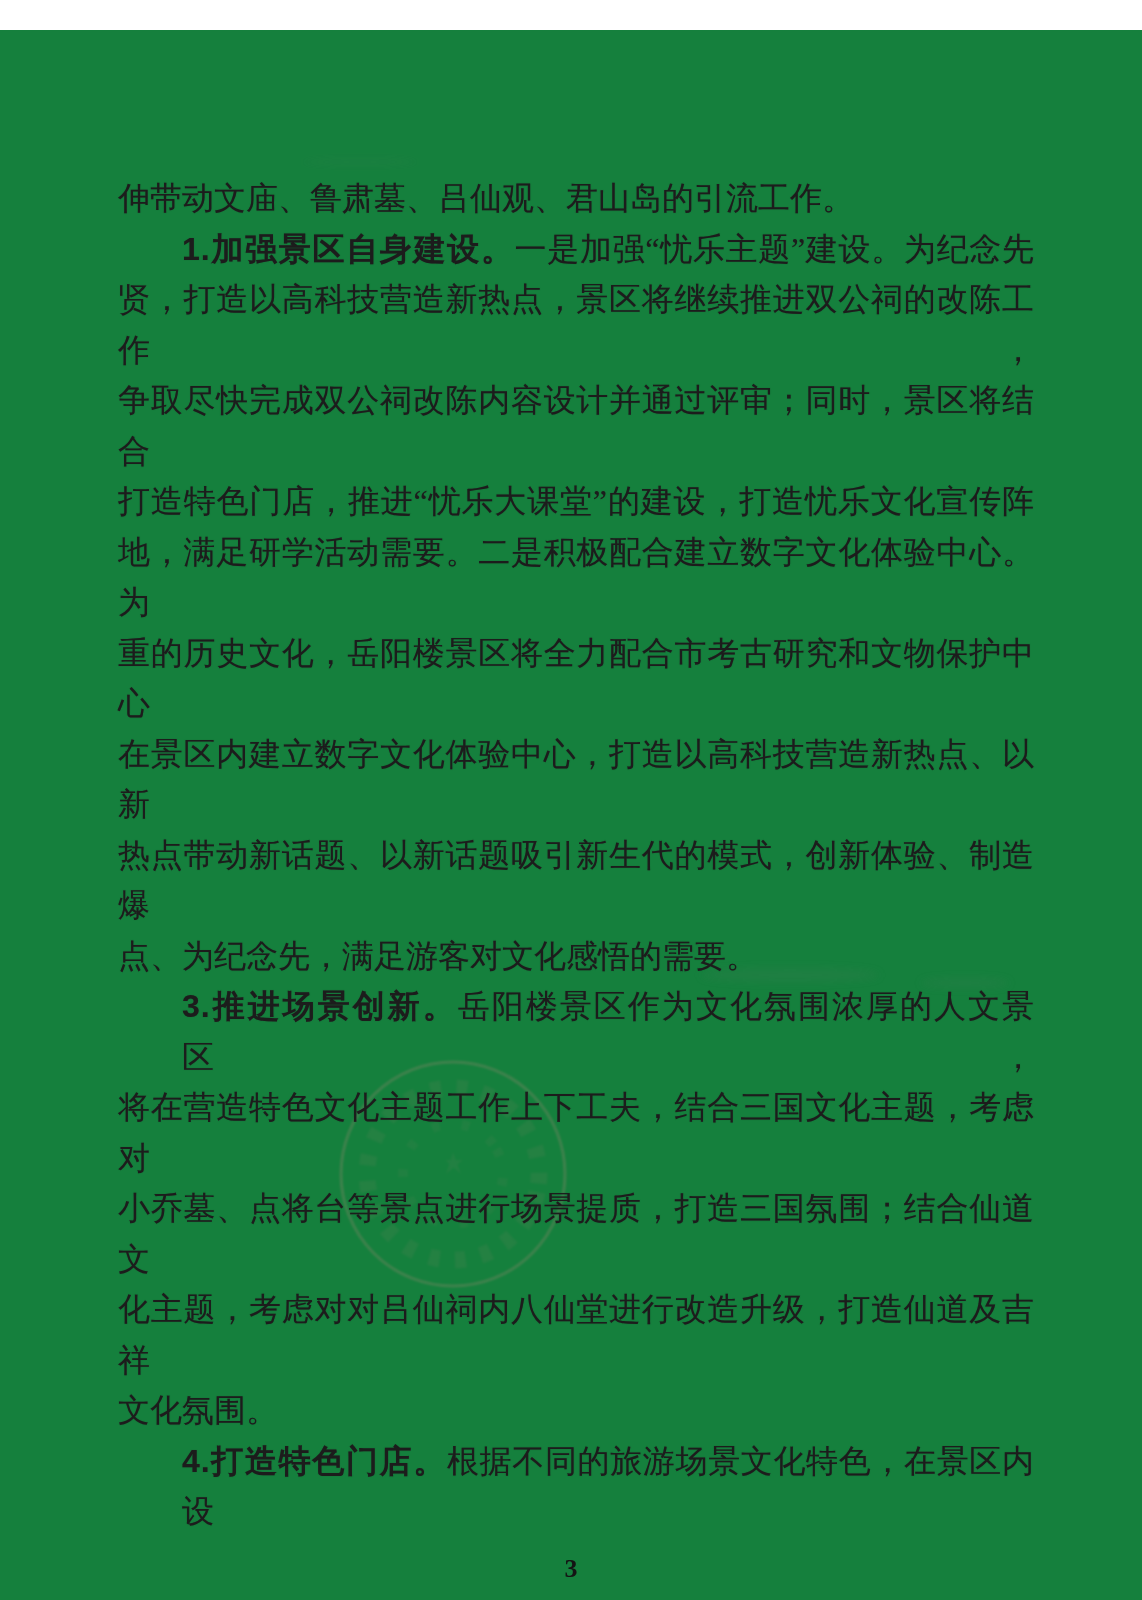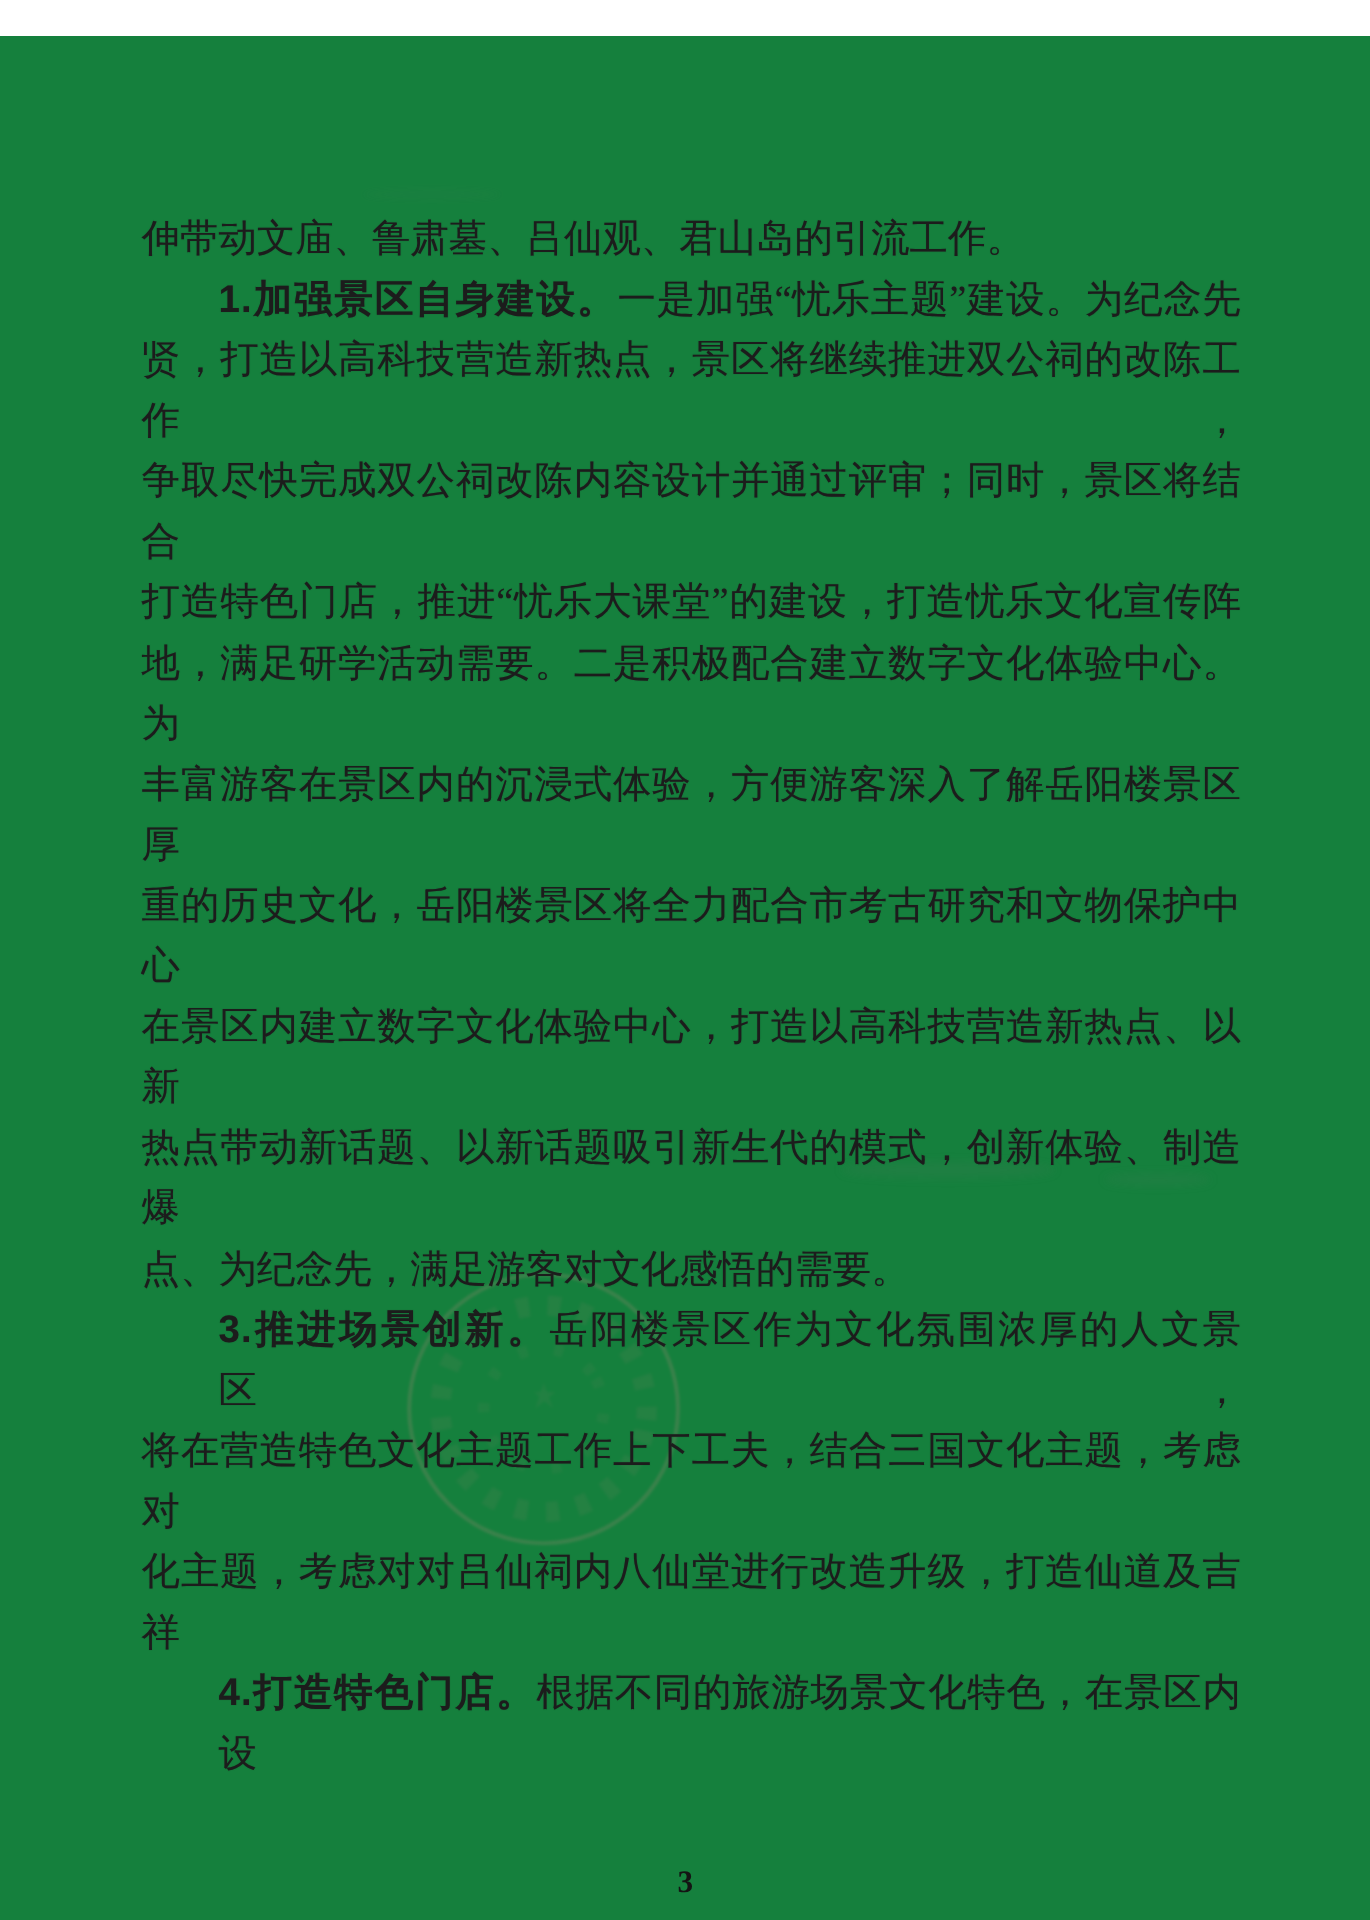--- a/index.html
+++ b/index.html
@@ -93,26 +93,27 @@
   <div class="smudge" id="smudge-2"></div>
   <div class="smudge" id="smudge-3"></div>
 
   <div id="doc-body">
       <div class="line"><span class="seg-normal">伸带动文庙、鲁肃墓、吕仙观、君山岛的引流工作。</span></div>
       <div class="line full indent"><span class="seg-bold">1.加强景区自身建设。</span><span class="seg-normal">一是加强“忧乐主题”建设。为纪念先</span></div>
       <div class="line full"><span class="seg-normal">贤，打造以高科技营造新热点，景区将继续推进双公祠的改陈工作，</span></div>
       <div class="line full"><span class="seg-normal">争取尽快完成双公祠改陈内容设计并通过评审；同时，景区将结合</span></div>
       <div class="line full"><span class="seg-normal">打造特色门店，推进“忧乐大课堂”的建设，打造忧乐文化宣传阵</span></div>
       <div class="line full"><span class="seg-normal">地，满足研学活动需要。二是积极配合建立数字文化体验中心。为</span></div>
-      <div class="line full"><span class="seg-normal">丰富游客在景区内的沉浸式体验，方便游客深入了解岳阳楼景区厚</span></div>
       <div class="line full"><span class="seg-normal">重的历史文化，岳阳楼景区将全力配合市考古研究和文物保护中心</span></div>
       <div class="line full"><span class="seg-normal">在景区内建立数字文化体验中心，打造以高科技营造新热点、以新</span></div>
       <div class="line full"><span class="seg-normal">热点带动新话题、以新话题吸引新生代的模式，创新体验、制造爆</span></div>
       <div class="line"><span class="seg-normal">点、为纪念先，满足游客对文化感悟的需要。</span></div>
       <div class="line full indent"><span class="seg-bold">3.推进场景创新。</span><span class="seg-normal">岳阳楼景区作为文化氛围浓厚的人文景区，</span></div>
       <div class="line full"><span class="seg-normal">将在营造特色文化主题工作上下工夫，结合三国文化主题，考虑对</span></div>
+      <div class="line full"><span class="seg-normal">小乔墓、点将台等景点进行场景提质，打造三国氛围；结合仙道文</span></div>
       <div class="line full"><span class="seg-normal">化主题，考虑对对吕仙祠内八仙堂进行改造升级，打造仙道及吉祥</span></div>
+      <div class="line"><span class="seg-normal">文化氛围。</span></div>
       <div class="line full indent"><span class="seg-bold">4.打造特色门店。</span><span class="seg-normal">根据不同的旅游场景文化特色，在景区内设</span></div>
     </div>
 
   <div id="page-number">3</div>
 
 </div>
 
 </body></html>

